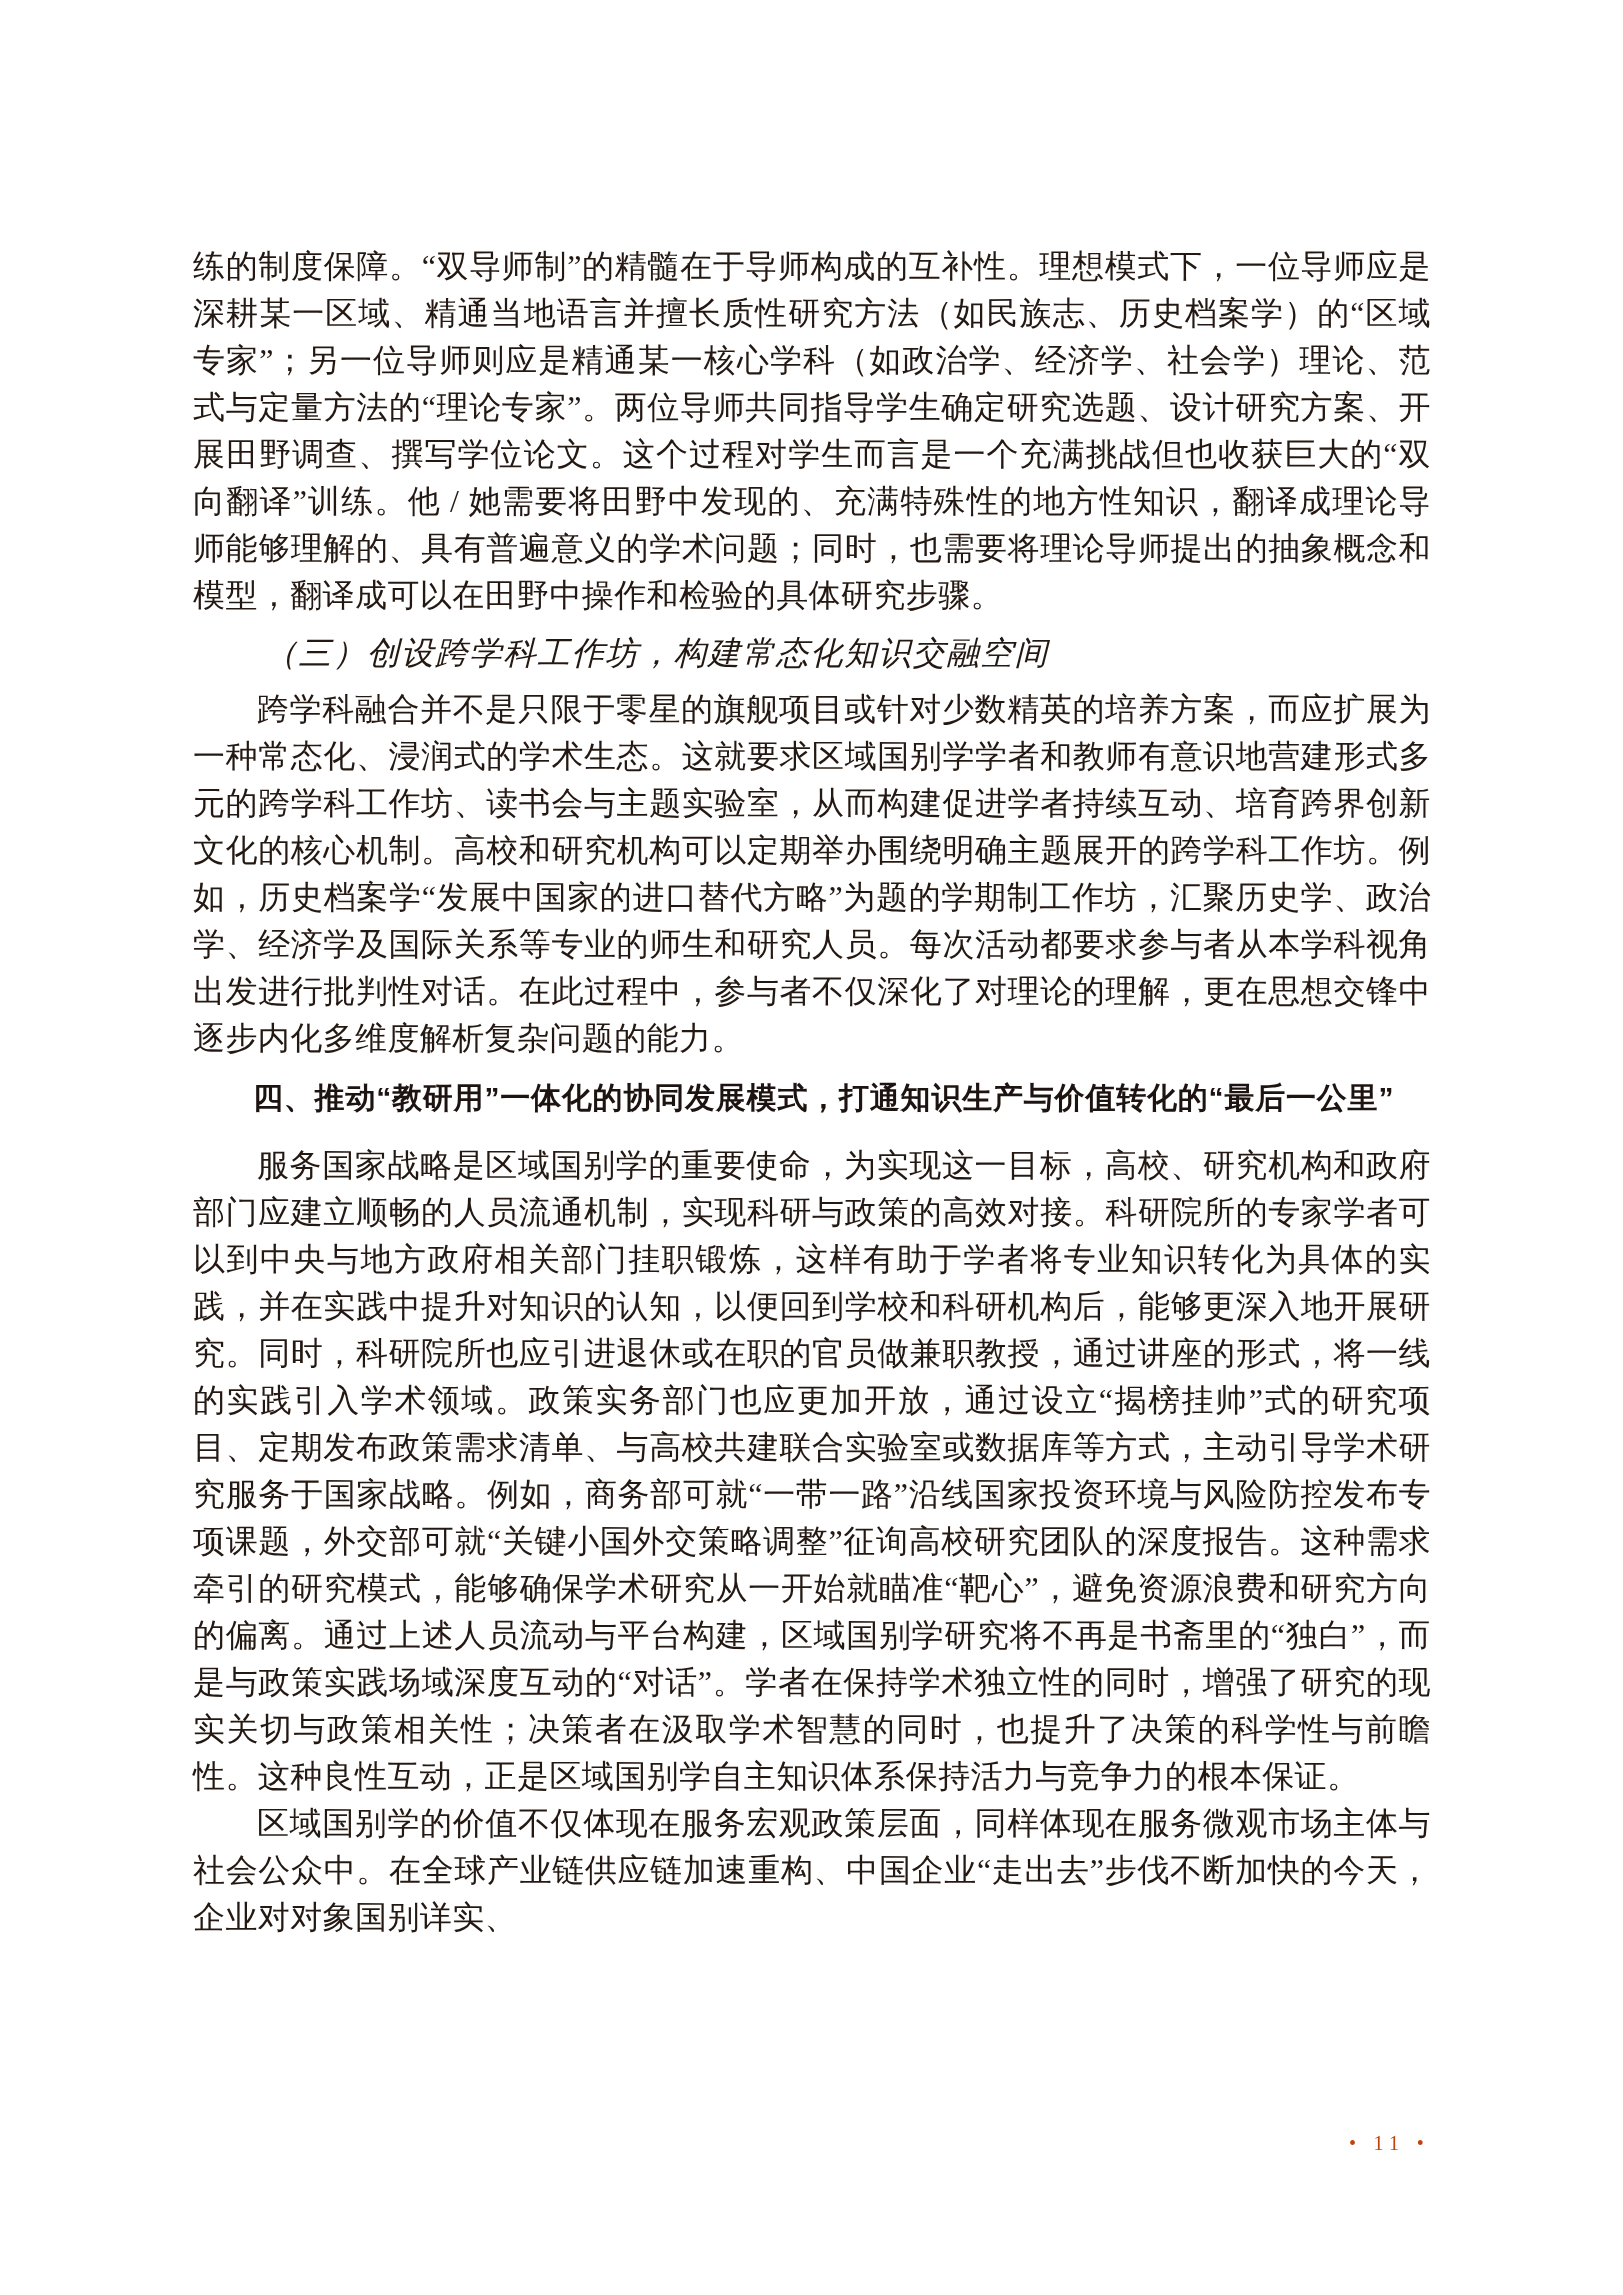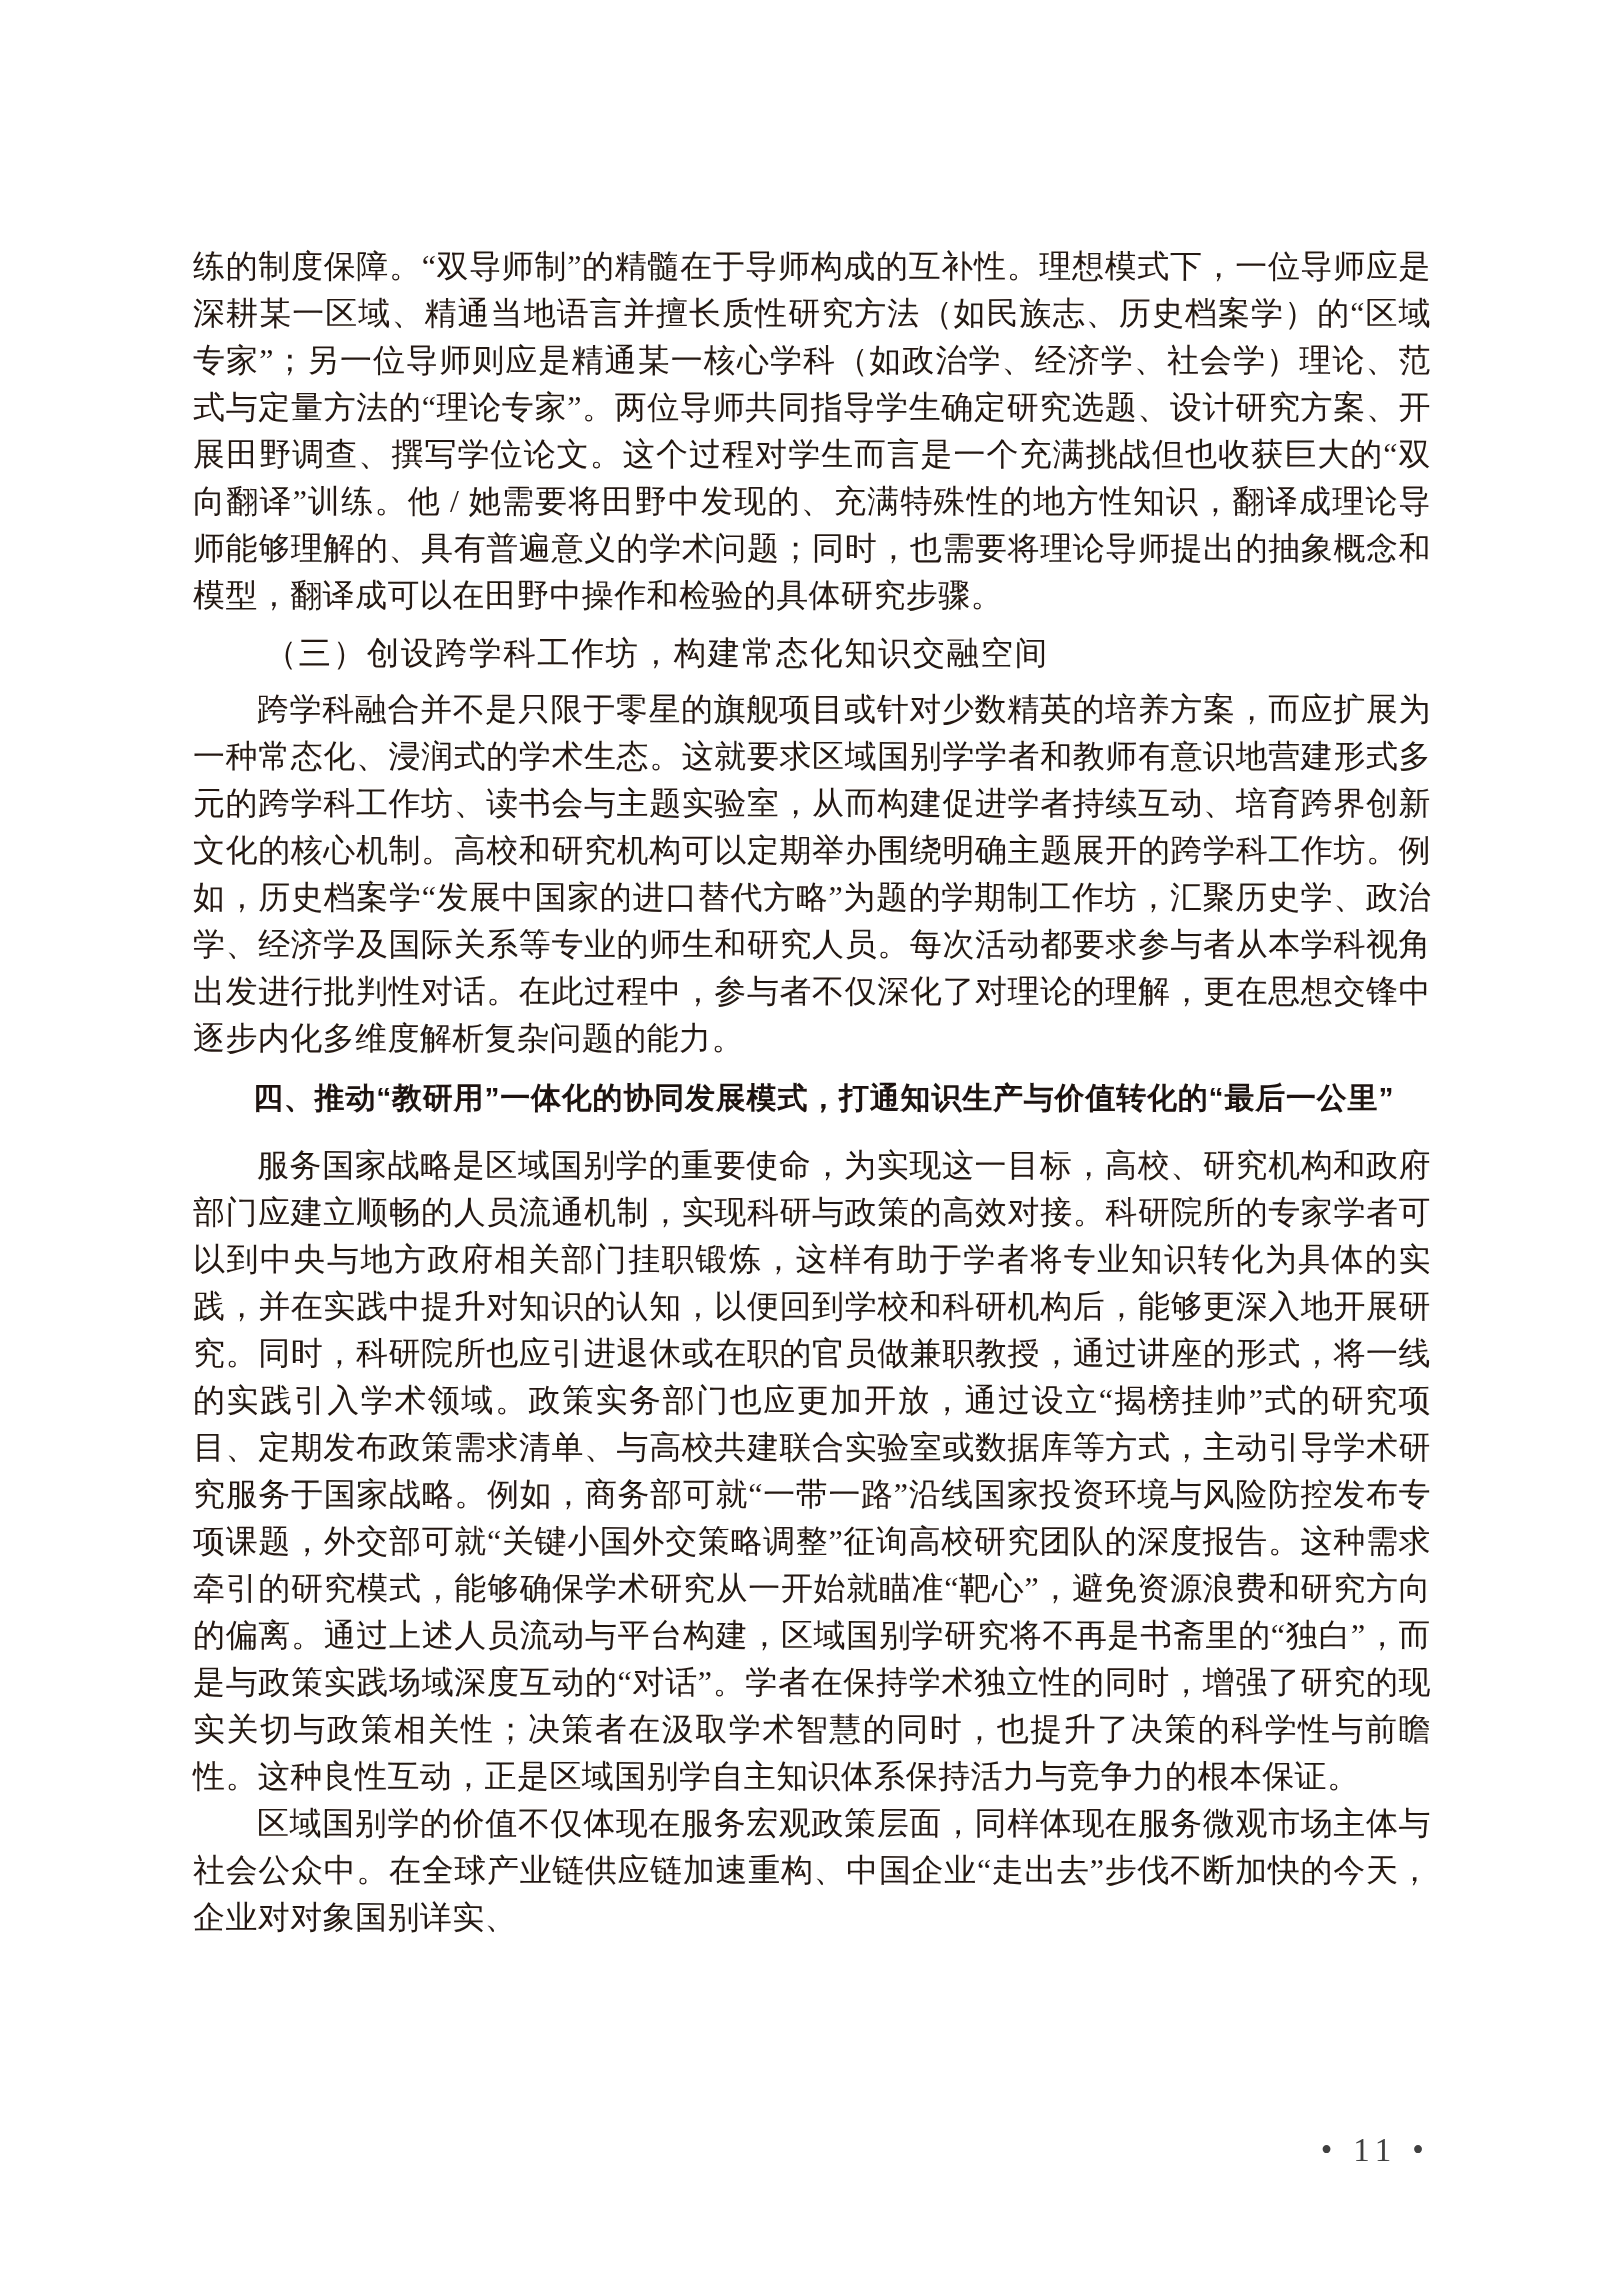--- a/index.html
+++ b/index.html
@@ -23,43 +23,44 @@
     font-size: 32px;
     line-height: 47px;
     text-align: justify;
     margin: 0;
     letter-spacing: 0.4px;
   }
   .para.indent { text-indent: 2em; }
   .kai-heading {
     font-size: 32.5px;
     line-height: 48px;
+    font-style: italic;
     text-indent: 2.2em;
     margin: 9.5px 0 9.5px 0;
     font-weight: 400;
     letter-spacing: 1.6px;
   }
   .main-heading {
     font-family: "Liberation Sans", sans-serif;
     font-weight: 700;
     font-size: 30px;
     line-height: 51px;
     text-indent: 2em;
     text-align: justify;
     margin: 9.5px 0 19px 0;
     letter-spacing: 0.8px;
     color: #1d1310;
   }
   .page-number {
     position: absolute;
     top: 2116px;
     right: 193px;
-    font-size: 33px;
+    font-size: 20px;
     letter-spacing: 6.3px;
-    color: #404040;
+    color: #c2410c;
   }
 </style>
 </head>
 <body>
 
 <div class="page">
   <main class="content">
     <p class="para">练的制度保障。“双导师制”的精髓在于导师构成的互补性。理想模式下，一位导师应是深耕某一区域、精通当地语言并擅长质性研究方法（如民族志、历史档案学）的“区域专家”；另一位导师则应是精通某一核心学科（如政治学、经济学、社会学）理论、范式与定量方法的“理论专家”。两位导师共同指导学生确定研究选题、设计研究方案、开展田野调查、撰写学位论文。这个过程对学生而言是一个充满挑战但也收获巨大的“双向翻译”训练。他 / 她需要将田野中发现的、充满特殊性的地方性知识，翻译成理论导师能够理解的、具有普遍意义的学术问题；同时，也需要将理论导师提出的抽象概念和模型，翻译成可以在田野中操作和检验的具体研究步骤。</p>
 
     <p class="kai-heading">（三）创设跨学科工作坊，构建常态化知识交融空间</p>

